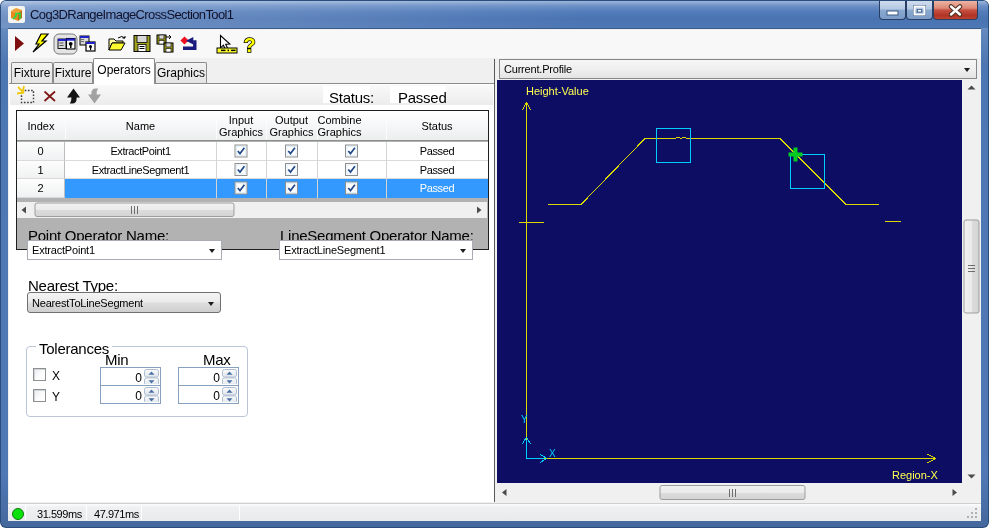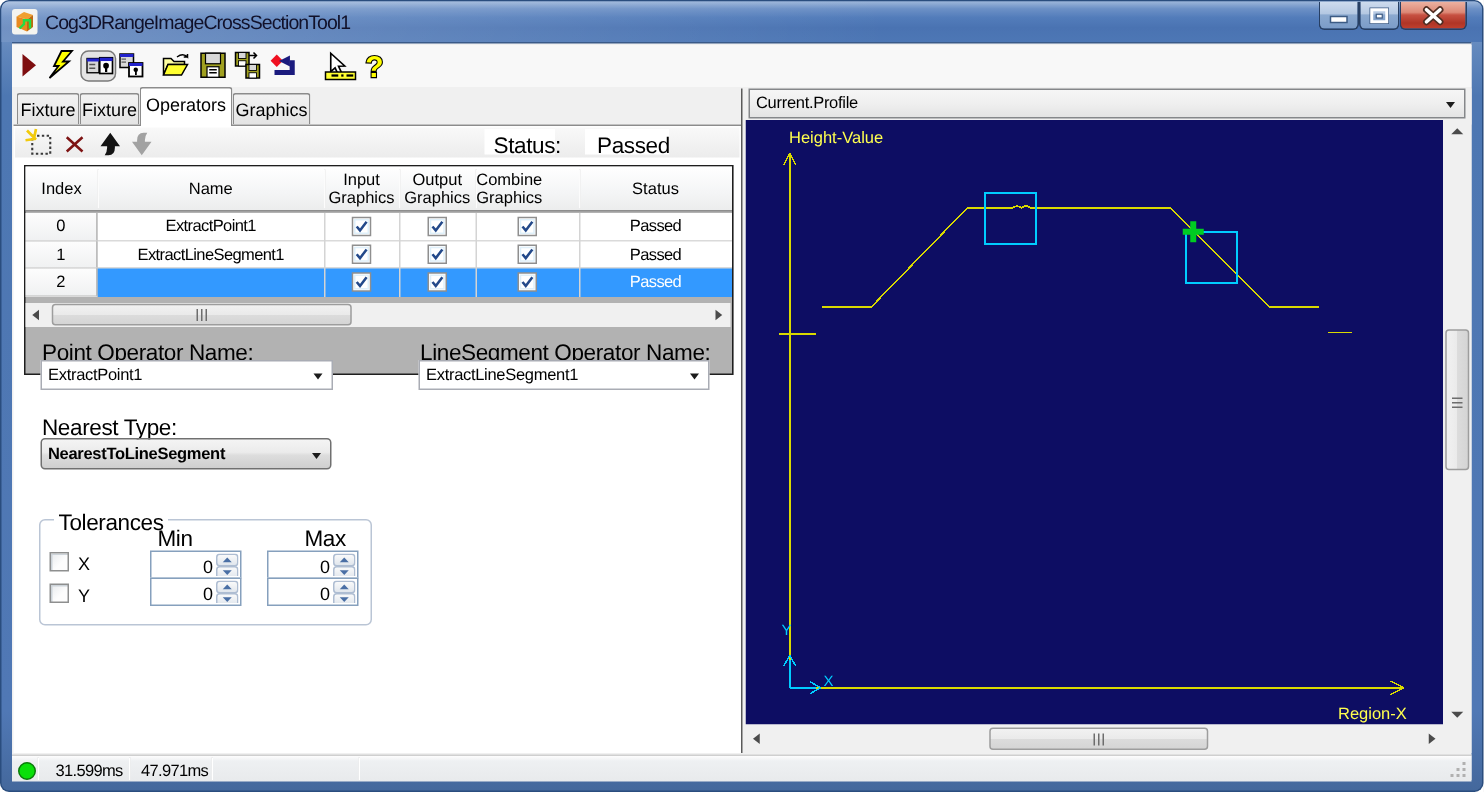--- a/index.html
+++ b/index.html
@@ -227,21 +227,21 @@
           <span class="ctext">ExtractPoint1</span>
           <span class="carr"></span>
         </div>
    <div class="lbl" style="left:271px;top:143px;">LineSegment Operator Name:</div>
    <div class="combo" style="left:270px;top:156px;width:194px;">
           <span class="ctext">ExtractLineSegment1</span>
           <span class="carr"></span>
         </div>
    <div class="lbl" style="left:19px;top:193px;">Nearest Type:</div>
    <div class="combo" style="left:18px;top:208px;width:194px;height:21px;background:linear-gradient(180deg,#f4f4f4,#ebebeb 45%,#dddddd 55%,#cfcfcf);border:1px solid #707070;border-radius:3px;">
-          <span class="ctext" style="top:4px;font-weight:bold;">NearestToLineSegment</span>
+          <span class="ctext" style="top:4px;">NearestToLineSegment</span>
           <span class="carr" style="top:9px;"></span>
         </div>
    <div class="abs" style="left:17px;top:262px;width:222px;height:71px;border:1px solid #bac5d5;border-radius:4px;"></div>
    <div class="lbl" style="left:27px;top:256px;background:#fff;padding:0 3px;">Tolerances</div>
    <div class="lbl" style="left:96px;top:267px;">Min</div>
    <div class="lbl" style="left:171px;top:267px;padding-left:23px;">Max</div>
    <div class="cb" style="left:24px;top:284px;"></div>
    <div class="lbl" style="left:43px;top:285px;font-size:12px;">X</div>
    <div class="cb" style="left:24px;top:305px;"></div>
    <div class="lbl" style="left:43px;top:306px;font-size:12px;">Y</div>

